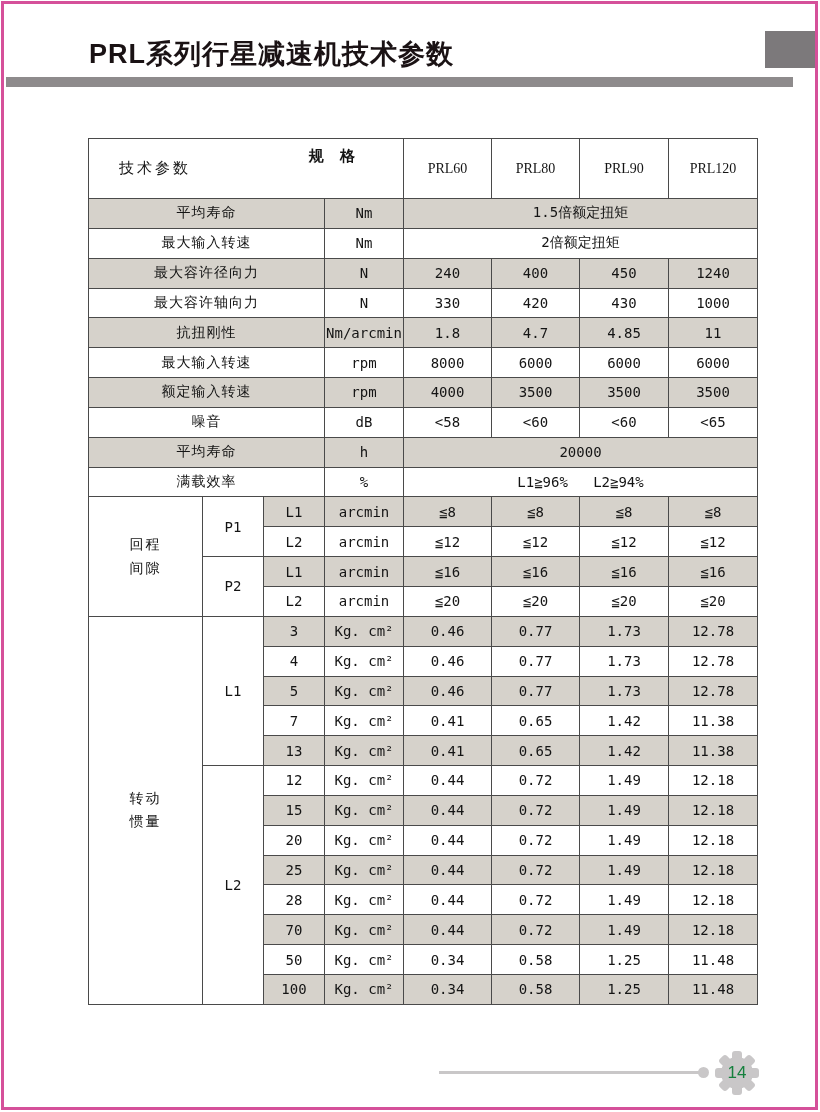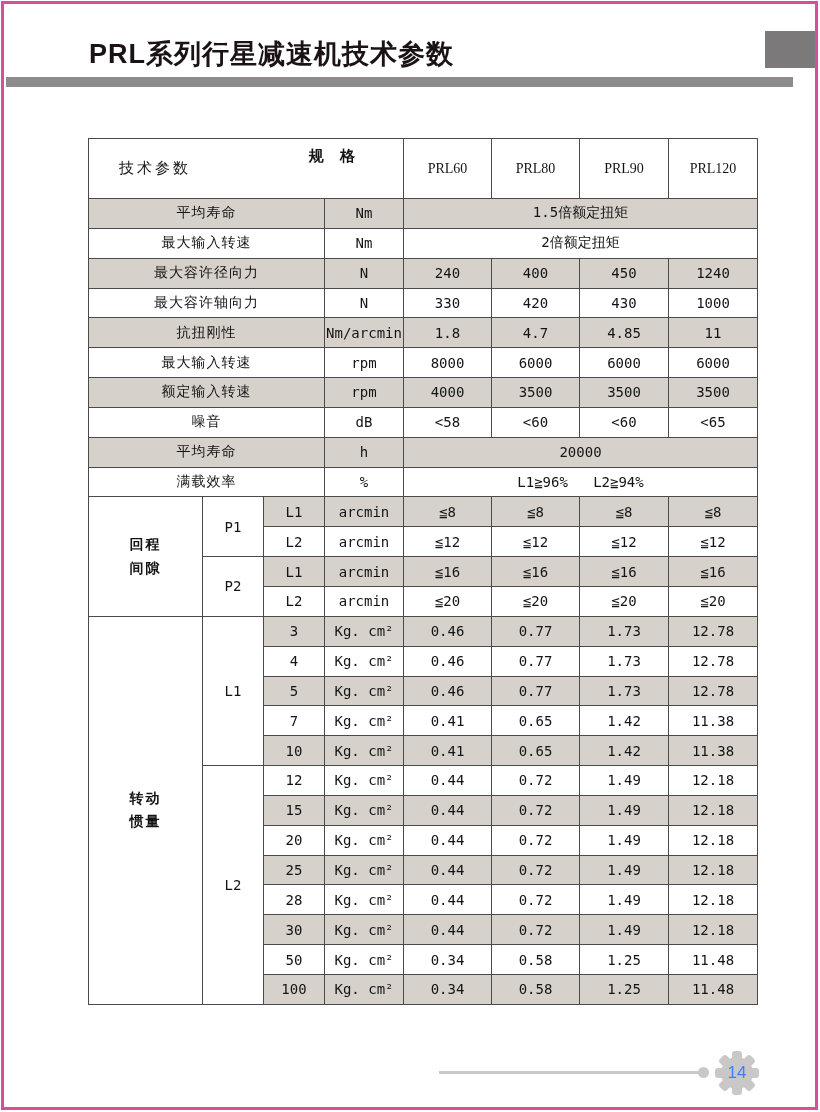--- a/index.html
+++ b/index.html
@@ -43,21 +43,21 @@
     text-align:center;vertical-align:middle;
     padding:0;margin:0;
     font-size:14px;color:#141414;
     overflow:hidden;
   }
   table.spec thead tr{height:60px;padding-left:48px;}
   table.spec tbody tr{height:29.85px;}
   .g{background:#d6d2cb !important;}
   .mono{font-family:"DejaVu Sans Mono","Liberation Mono",monospace;font-size:13px;}
   .lbl{padding-right:70px;font-size:14px;letter-spacing:1px;}
-  .biglbl{font-size:14px;letter-spacing:2px;line-height:1.7;font-weight:bold;}
+  .biglbl{font-size:14px;letter-spacing:2px;line-height:1.7;}
   .colhead{font-size:15px;font-weight:500;font-family:Liberation Serif, serif;}
   th.corner{
     position:relative;
     background-image:linear-gradient(to bottom right,
       transparent calc(50% - 0.8px),
       #4a4a4a calc(50% - 0.8px),
       #4a4a4a calc(50% + 0.8px),
       transparent calc(50% + 0.8px));
   }
   .corner-top{
@@ -77,21 +77,21 @@
   .footer-dot{
     position:absolute;left:698px;top:1067px;width:11px;height:11px;
     border-radius:50%;background:#c9c7c8;z-index:2;
   }
   .gear-wrap{
     position:absolute;left:714px;top:1050px;width:46px;height:46px;z-index:3;
   }
   .gear-num{
     position:absolute;left:0;top:0;width:46px;height:46px;
     line-height:46px;text-align:center;
-    font-size:17px;color:#3b82f6;
+    font-size:17px;color:#15803d;
   }
 </style>
 </head>
 <body>
 
 <div class="page">
   <div class="title-bar"></div>
   <div class="accent-square"></div>
   <div class="page-title">PRL系列行星减速机技术参数</div>
 
@@ -256,21 +256,21 @@
         </tr>
         <tr>
           <td class="mono">7</td>
           <td class="mono">Kg. cm²</td>
           <td class="mono">0.41</td>
           <td class="mono">0.65</td>
           <td class="mono">1.42</td>
           <td class="mono">11.38</td>
         </tr>
         <tr>
-          <td class="mono g">10</td>
+          <td class="mono g">13</td>
           <td class="mono g">Kg. cm²</td>
           <td class="mono g">0.41</td>
           <td class="mono g">0.65</td>
           <td class="mono g">1.42</td>
           <td class="mono g">11.38</td>
         </tr>
         <tr>
           <td class="mono" colspan="1" rowspan="8">L2</td>
           <td class="mono">12</td>
           <td class="mono">Kg. cm²</td>
@@ -305,21 +305,21 @@
         </tr>
         <tr>
           <td class="mono">28</td>
           <td class="mono">Kg. cm²</td>
           <td class="mono">0.44</td>
           <td class="mono">0.72</td>
           <td class="mono">1.49</td>
           <td class="mono">12.18</td>
         </tr>
         <tr>
-          <td class="mono g">30</td>
+          <td class="mono g">70</td>
           <td class="mono g">Kg. cm²</td>
           <td class="mono g">0.44</td>
           <td class="mono g">0.72</td>
           <td class="mono g">1.49</td>
           <td class="mono g">12.18</td>
         </tr>
         <tr>
           <td class="mono">50</td>
           <td class="mono">Kg. cm²</td>
           <td class="mono">0.34</td>

